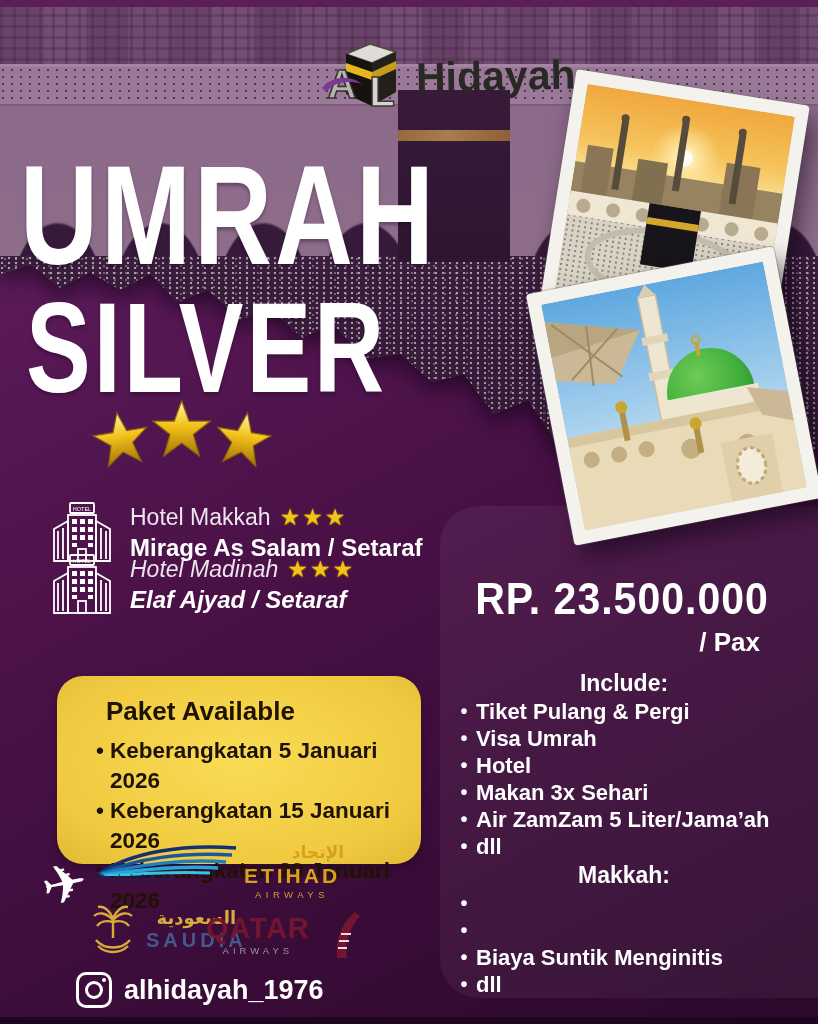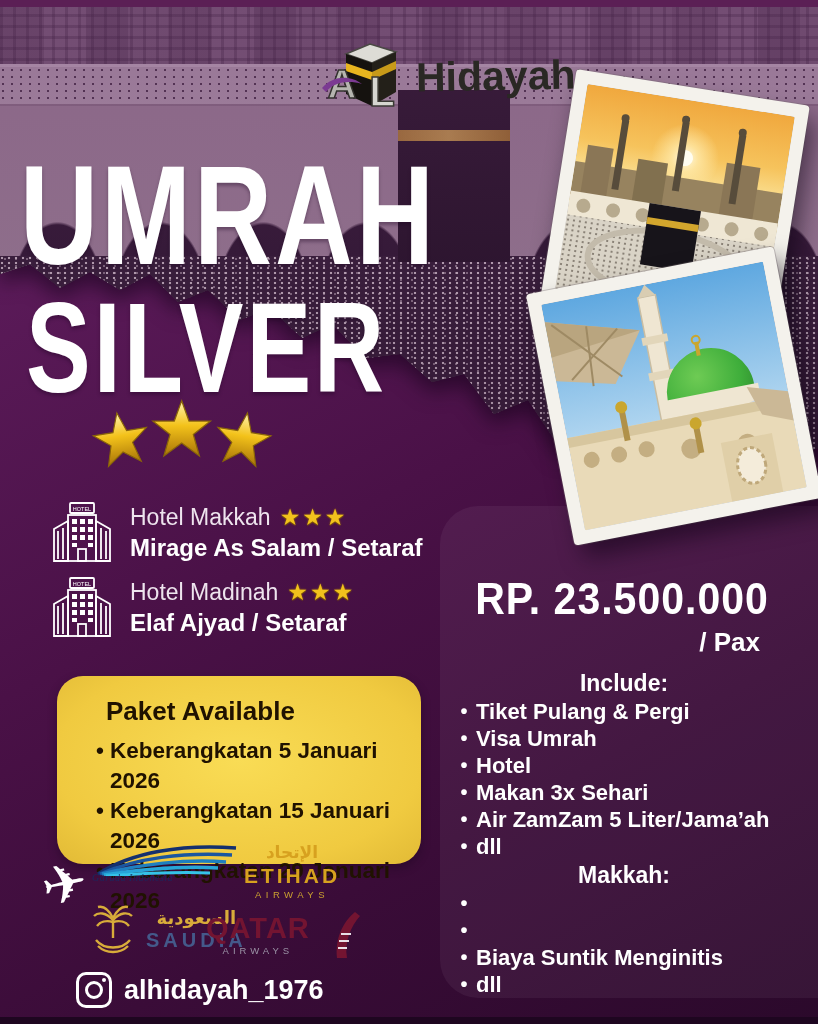--- a/index.html
+++ b/index.html
@@ -56,21 +56,21 @@
   .polaroid .ph{width:100%;height:100%;overflow:hidden;border-radius:2px;box-shadow:inset 0 0 0 1px rgba(90,80,85,.4);}
   .pol1{left:556px;top:86px;width:236px;height:246px;transform:rotate(9deg);}
   .pol2{left:548px;top:268px;width:252px;height:256px;transform:rotate(-11deg);}
   .polaroid svg{display:block;width:100%;height:100%;}
 
   
   .panel{left:440px;top:506px;width:440px;height:492px;background:rgba(255,230,255,.055);border-radius:38px;z-index:2;}
 
   
   .hotel-row{left:50px;width:400px;height:80px;z-index:5;display:flex;gap:16px;align-items:center;}
-  .hr1{top:493px;}.hr2{top:568px;}
+  .hr1{top:493px;}.hr2{top:545px;font-style:italic;}
   .hotel-ico{width:64px;height:64px;flex:0 0 64px;}
   .hotel-label-line{display:flex;align-items:center;}
   .hotel-label{font-size:23px;color:#eee4ee;font-weight:400;}
   .hotel-stars{font-size:23px;color:#f2c21d;letter-spacing:2px;margin-left:9px;
     text-shadow:0 1px 1px #7a5500, 0 0 2px #b98a00;}
   .hotel-name{font-size:24px;color:#ffffff;font-weight:700;margin-top:3px;}
 
   
   .price-block{left:452px;top:576px;width:340px;z-index:5;color:#fff;}
   .price-amount{font-size:41px;font-weight:800;letter-spacing:1px;text-align:center;transform:scaleY(1.08);}
@@ -91,21 +91,21 @@
   .list-item{display:flex;font-size:22px;font-weight:700;line-height:27px;}
   .list-item .blt{width:24px;text-align:center;flex:0 0 24px;font-size:20px;}
 
   
   .plane{left:42px;top:858px;font-size:54px;color:#ffffff;z-index:5;transform:rotate(-12deg);
     font-family:"DejaVu Sans",sans-serif;line-height:1;}
   .garuda{left:92px;top:842px;width:150px;height:60px;z-index:5;}
   .garuda-name{font-family:"Liberation Serif","DejaVu Serif",serif;font-style:italic;font-size:10px;
     color:#162a62;opacity:.85;margin-top:-8px;letter-spacing:.5px;}
   .etihad{left:240px;top:843px;width:104px;z-index:5;color:#d7a11f;text-align:center;line-height:1.1;}
-  .etihad-ar{font-family:"DejaVu Sans",sans-serif;font-size:17px;font-weight:700;}
+  .etihad-ar{font-family:"DejaVu Sans",sans-serif;font-size:17px;font-weight:700;text-align:right;}
   .etihad-name{font-size:21px;font-weight:700;letter-spacing:3px;margin-top:2px;}
   .etihad-sub{font-size:9.5px;letter-spacing:4.5px;margin-top:3px;color:#caa030;}
   .saudia{left:88px;top:904px;z-index:5;display:flex;gap:8px;align-items:center;}
   .saudia-col{text-align:center;line-height:1.15;}
   .saudia-ar{font-family:"DejaVu Sans",sans-serif;font-size:18px;font-weight:700;color:#d8ac3a;}
   .saudia-name{font-size:20px;font-weight:700;letter-spacing:4px;color:#44598a;}
   .qatar{left:206px;top:910px;z-index:5;display:flex;align-items:center;gap:13px;}
   .qatar-col{text-align:center;line-height:1;}
   .qatar-name{font-size:29px;font-weight:800;letter-spacing:1px;color:#731431;}
   .qatar-sub{font-size:9.5px;letter-spacing:4px;color:#9b93a6;margin-top:3px;}

